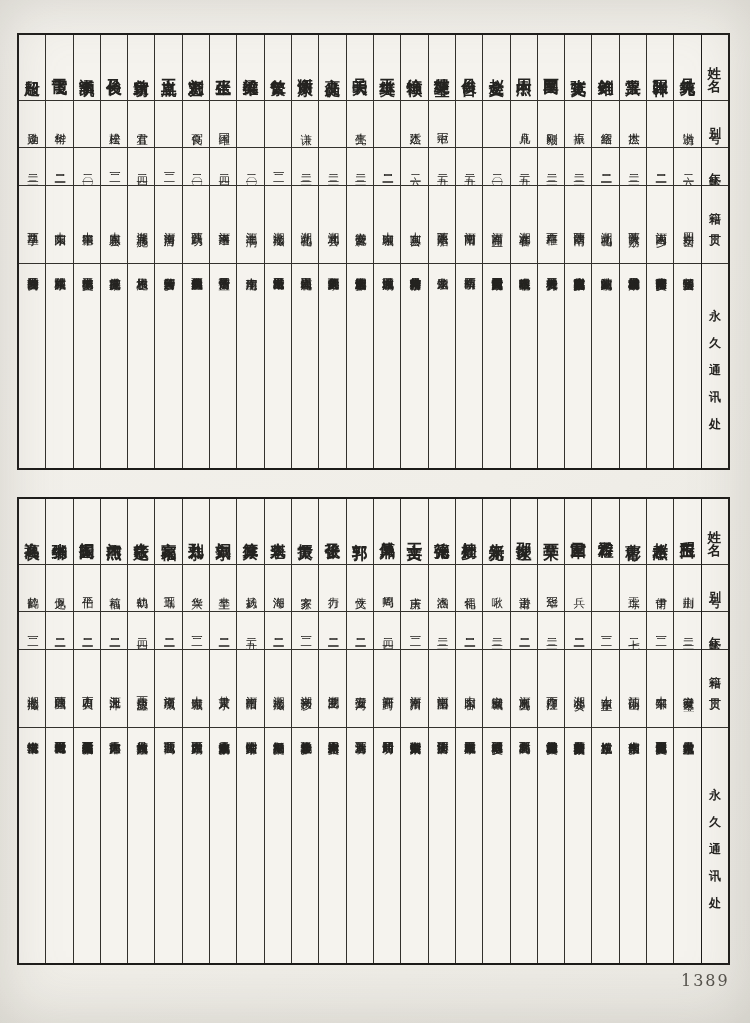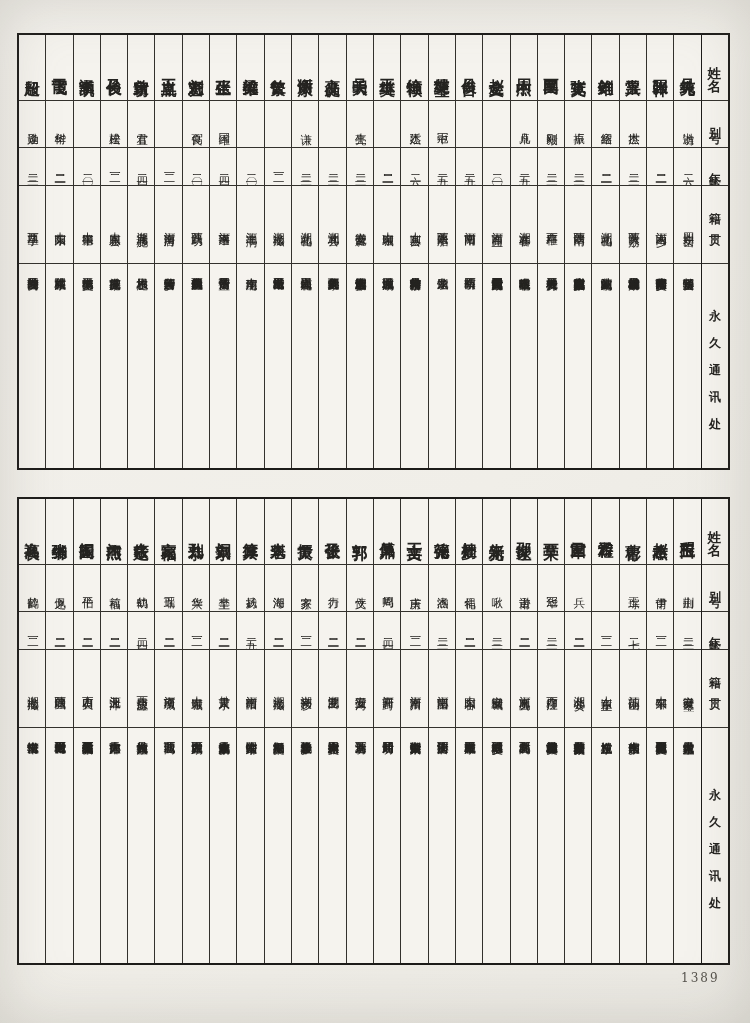--- a/index.html
+++ b/index.html
@@ -60,21 +60,21 @@
   .hdr { font-weight: 700; }
   .c-name.hdr  { font-size: 13.5px; letter-spacing: 13px; }
   .c-alias.hdr { font-size: 12px;   letter-spacing: 7px;  }
   .c-age.hdr   { font-size: 12px;   letter-spacing: 5px;  }
   .c-place.hdr { font-size: 12px;   letter-spacing: 22px; }
   .c-addr.hdr  { font-size: 12px;   letter-spacing: 27px; place-items: center; padding-top: 0; }
   .page-number {
     position: absolute;
     left: 681px; top: 971px;
     font-family: "DejaVu Serif", serif;
-    font-size: 12px;
+    font-size: 16px;
     color: #55524c;
     letter-spacing: 2px;
     filter: blur(0.3px);
   }
 </style>
 </head>
 <body>
 
 <div class="page">
   <section class="dir-table" id="table-top">

